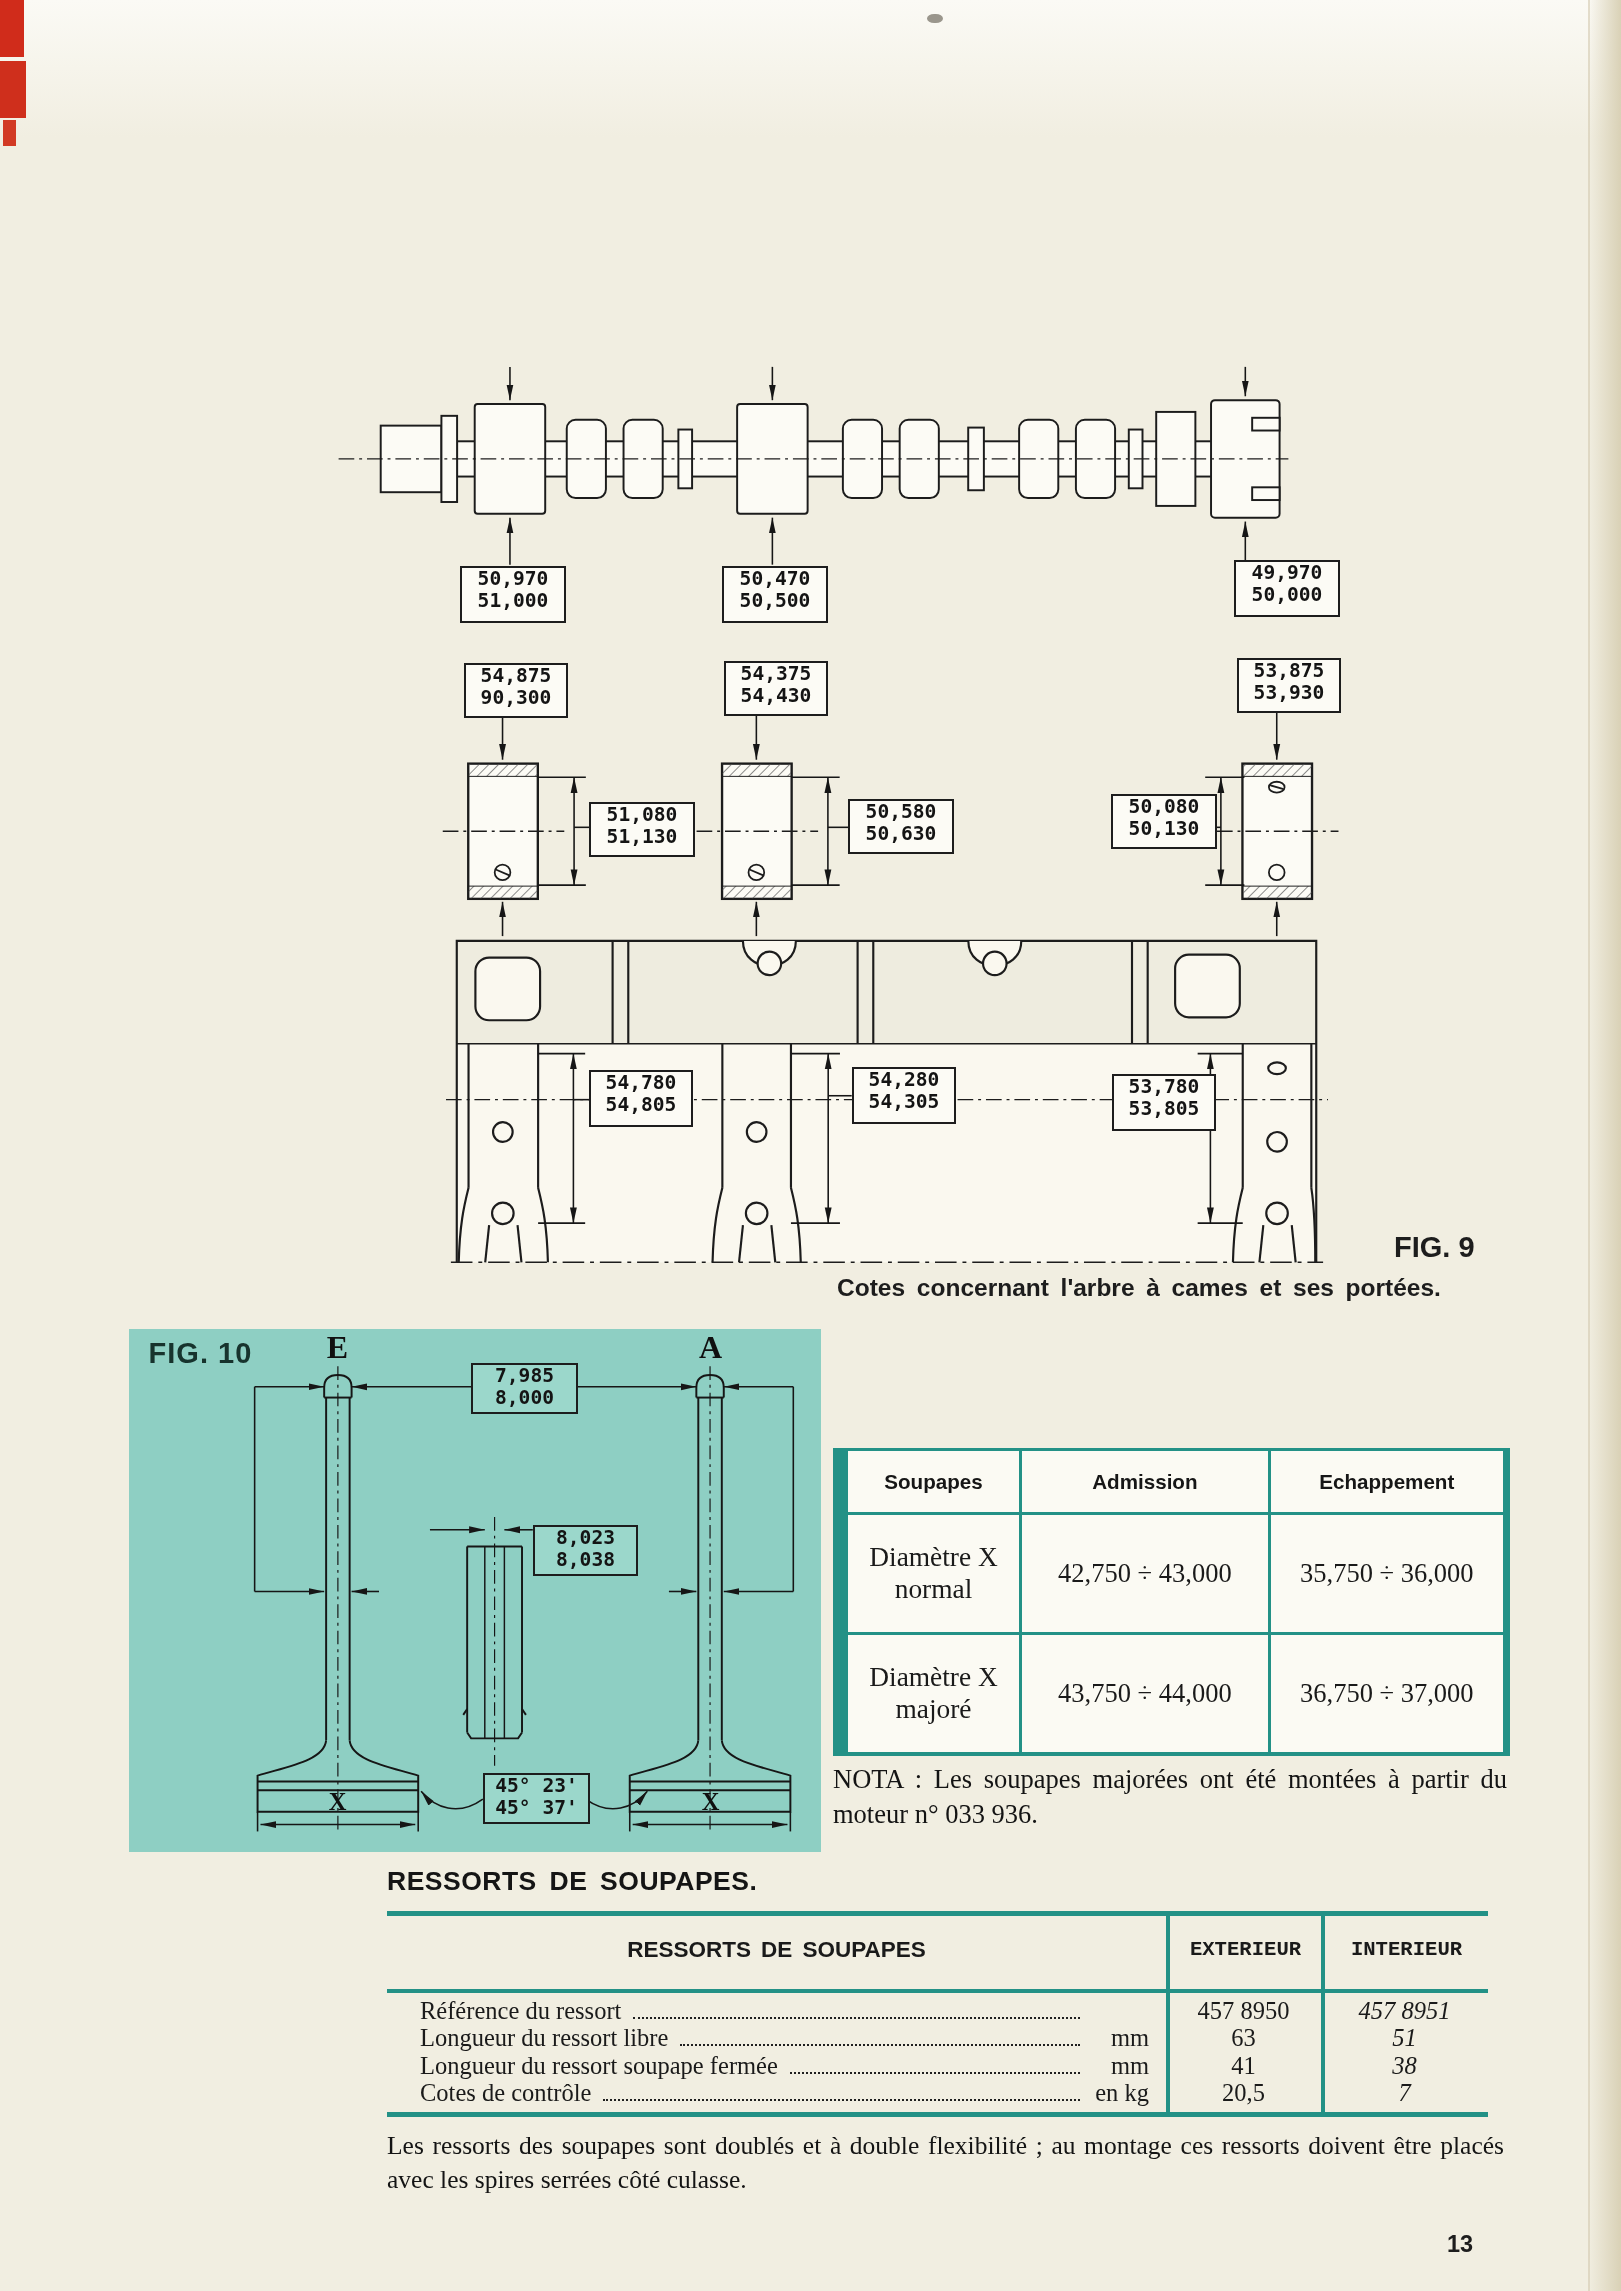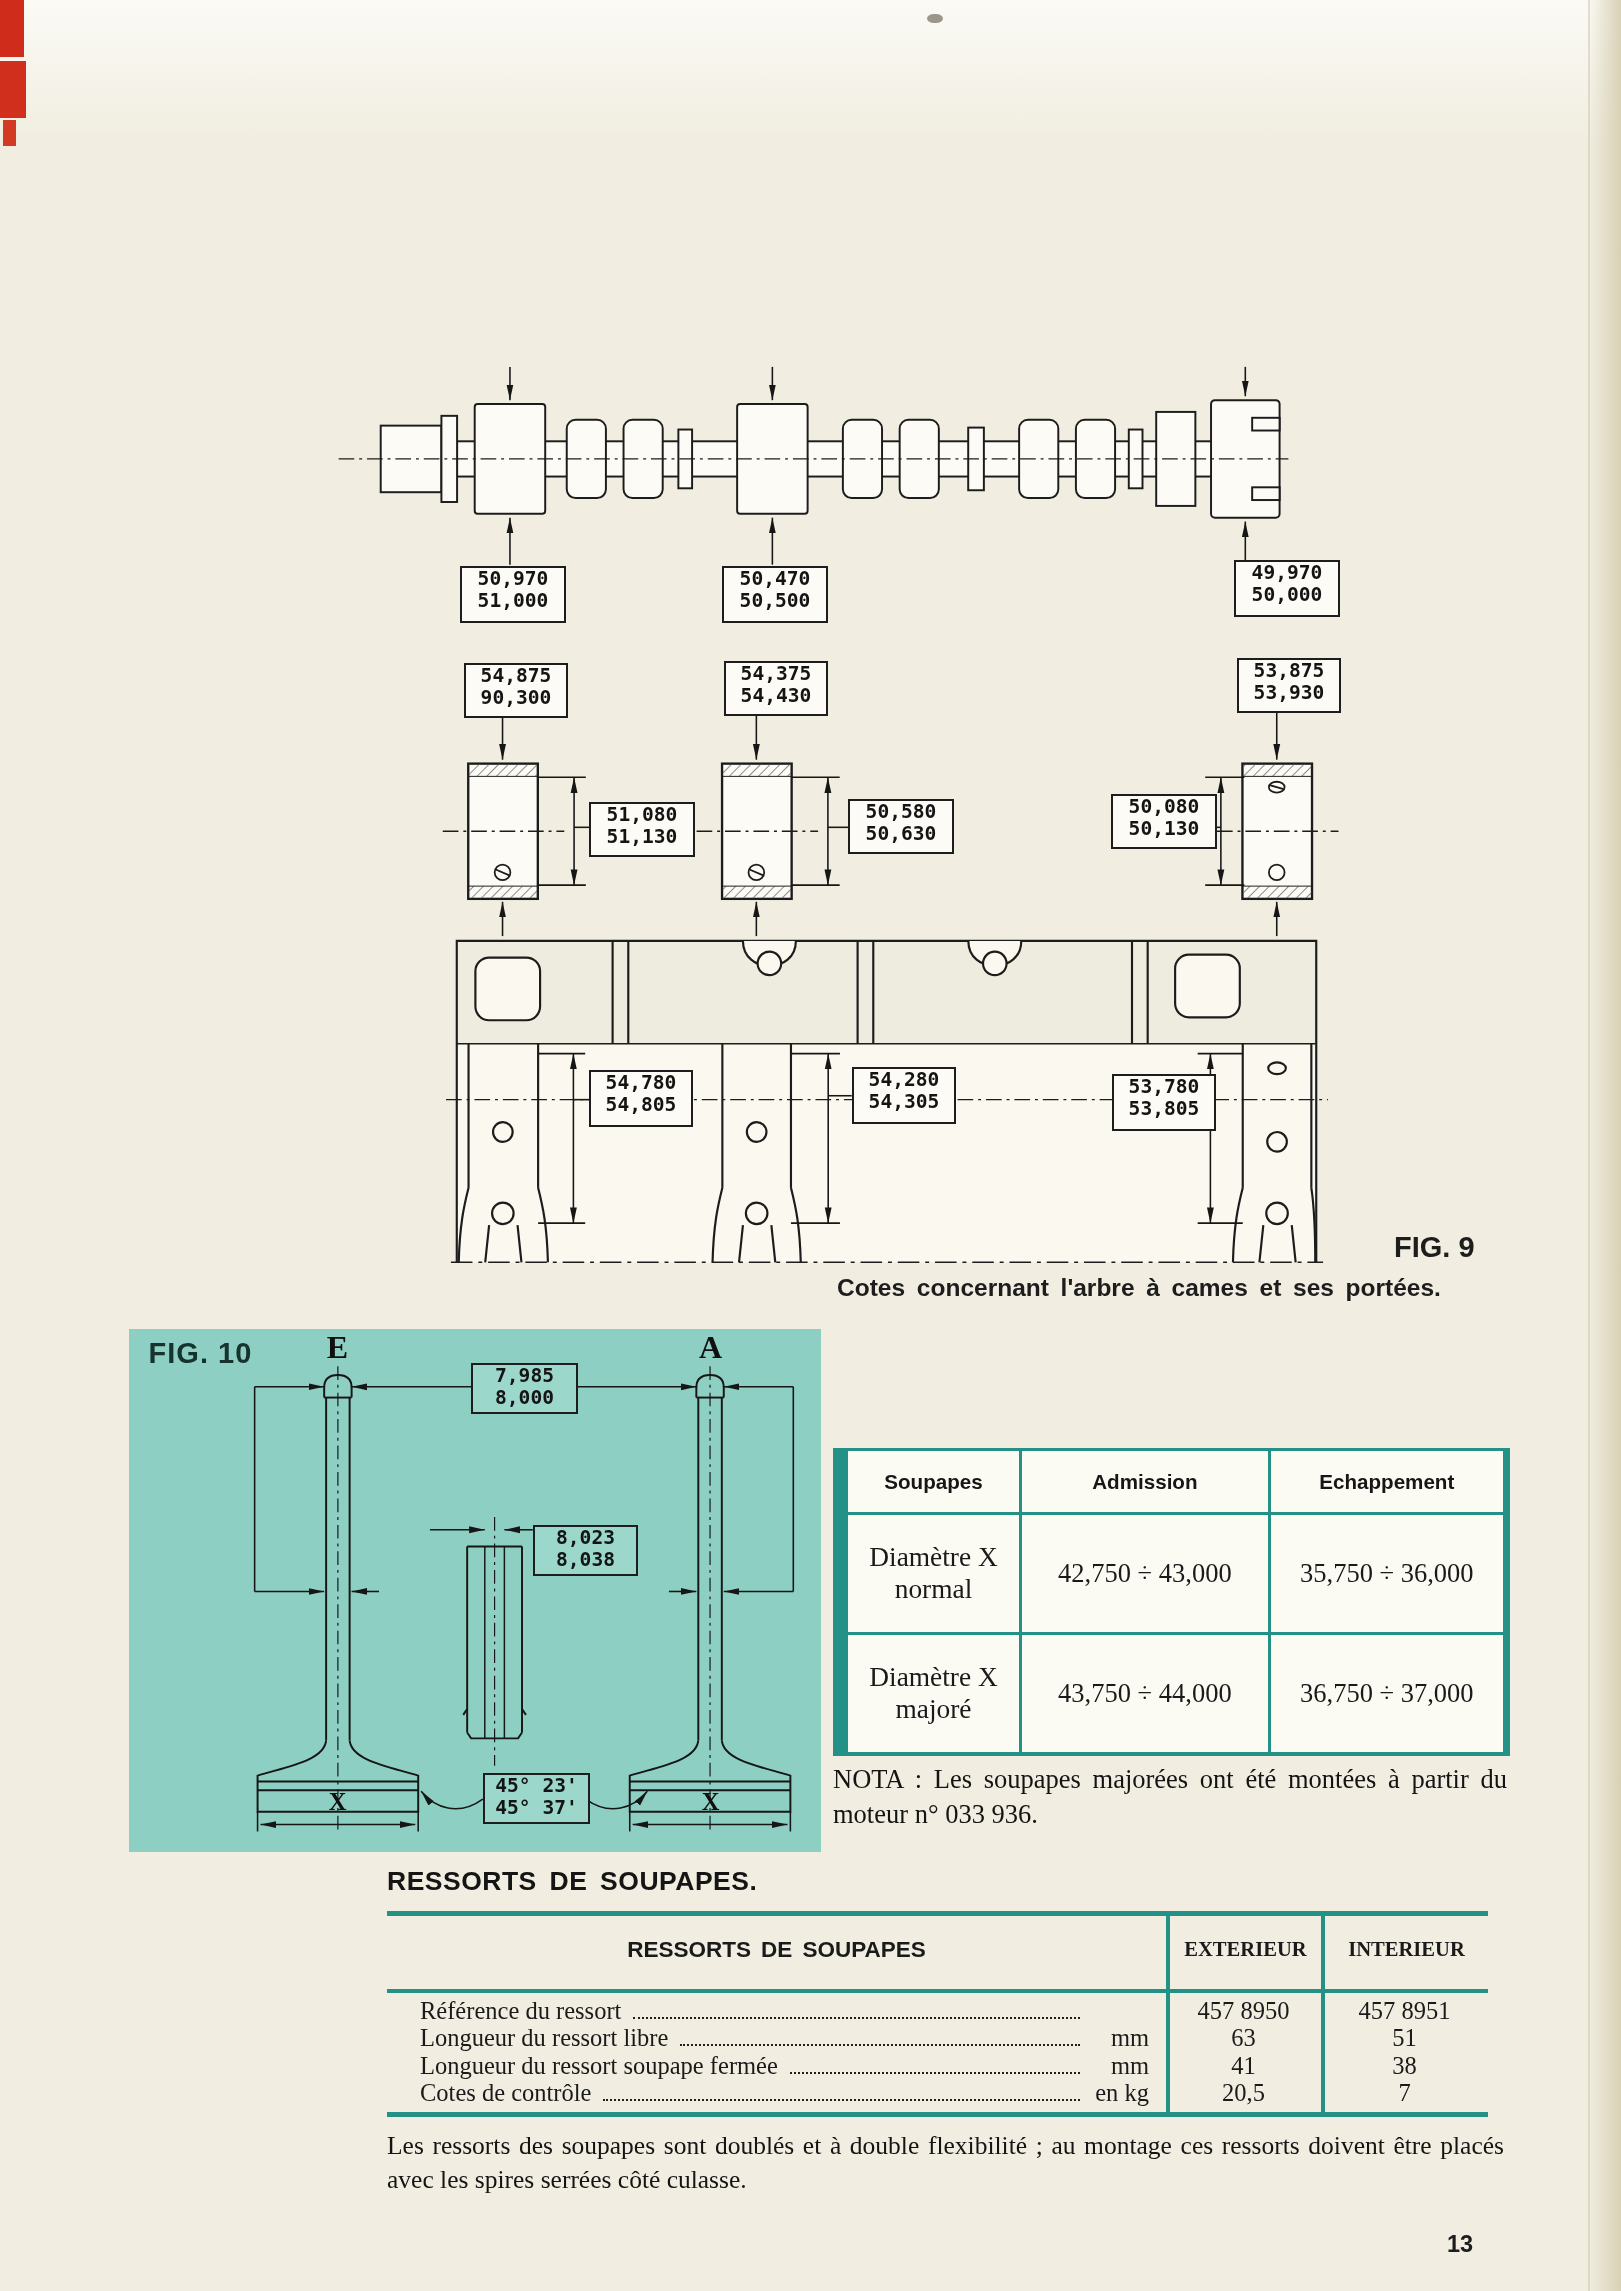--- a/index.html
+++ b/index.html
@@ -37,29 +37,29 @@
   .vt .lbl{font-size:27.4px;line-height:32px;}
   .vt .val{font-size:26.5px;}
   .nota{left:833px;top:1762px;width:674px;font-size:26.5px;line-height:35px;text-align:justify;color:#141414;}
   .rheading{left:387px;top:1866px;font-family:"Liberation Sans",sans-serif;font-weight:700;
             font-size:26.5px;letter-spacing:0.5px;word-spacing:4.9px;color:#151515;}
   
   .rt{left:387px;top:1911px;width:1101px;height:206px;}
   .rt .rule{position:absolute;background:#239186;}
   .rt .title{position:absolute;left:0;top:25.5px;width:779px;text-align:center;
        font-family:"Liberation Sans",sans-serif;font-weight:700;font-size:22.5px;word-spacing:3.9px;}
-  .rt .colhd{position:absolute;top:26.5px;text-align:center;font-family:Liberation Serif, serif;
+  .rt .colhd{position:absolute;top:26.5px;text-align:center;font-family:Liberation Mono, monospace;
        font-weight:700;font-size:20.6px;}
   .rt .body{position:absolute;left:0;top:86px;width:1101px;}
   .rt .row{display:flex;height:27.4px;align-items:baseline;font-size:24.5px;line-height:27.4px;}
   .rt .lblzone{width:779px;display:flex;align-items:baseline;padding-left:33px;box-sizing:border-box;}
   .rt .leader{flex:1;border-bottom:2.9px dotted #1f1f1f;margin:0 9.8px 6.9px 11.8px;}
   .rt .unit{width:76px;text-align:right;padding-right:17px;box-sizing:border-box;flex:none;}
   .rt .ext{width:155px;text-align:center;}
-  .rt .int{width:167px;text-align:center;}
+  .rt .int{width:167px;text-align:center;font-style:italic;}
   .footnote{left:387px;top:2129px;width:1117px;font-size:25.5px;line-height:34px;text-align:justify;color:#141414;}
   .pagenum{left:1447px;top:2231px;font-family:"Liberation Sans",sans-serif;font-weight:700;font-size:23.5px;color:#1d1d1d;}
 </style>
 </head>
 <body>
 
 <div class="page">
 
   <div class="abs top-strip"></div>
   <div class="abs right-band"></div>

